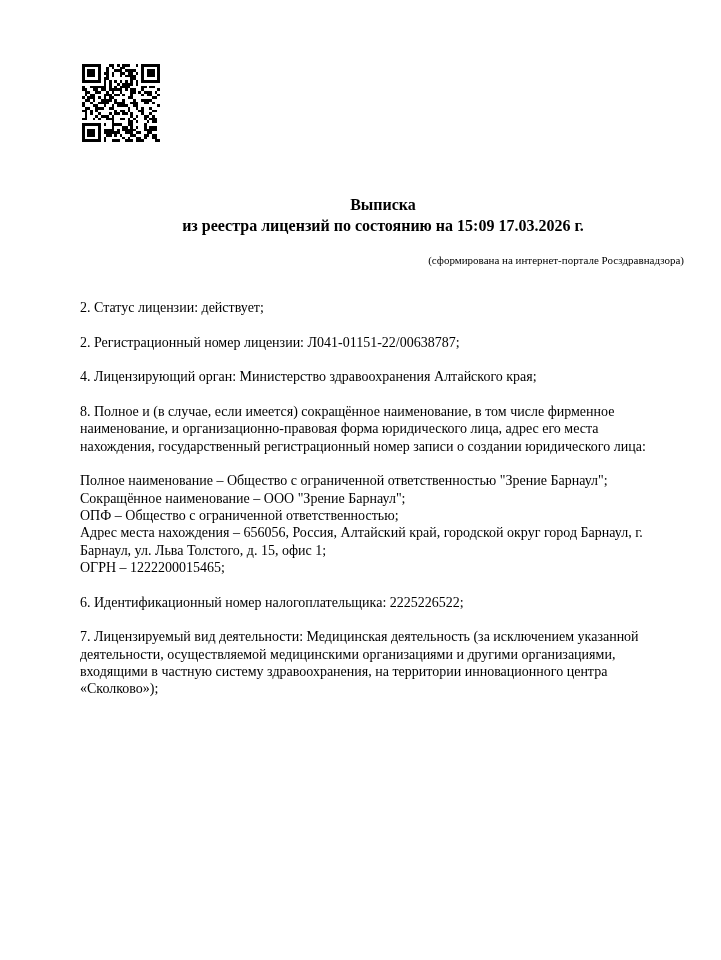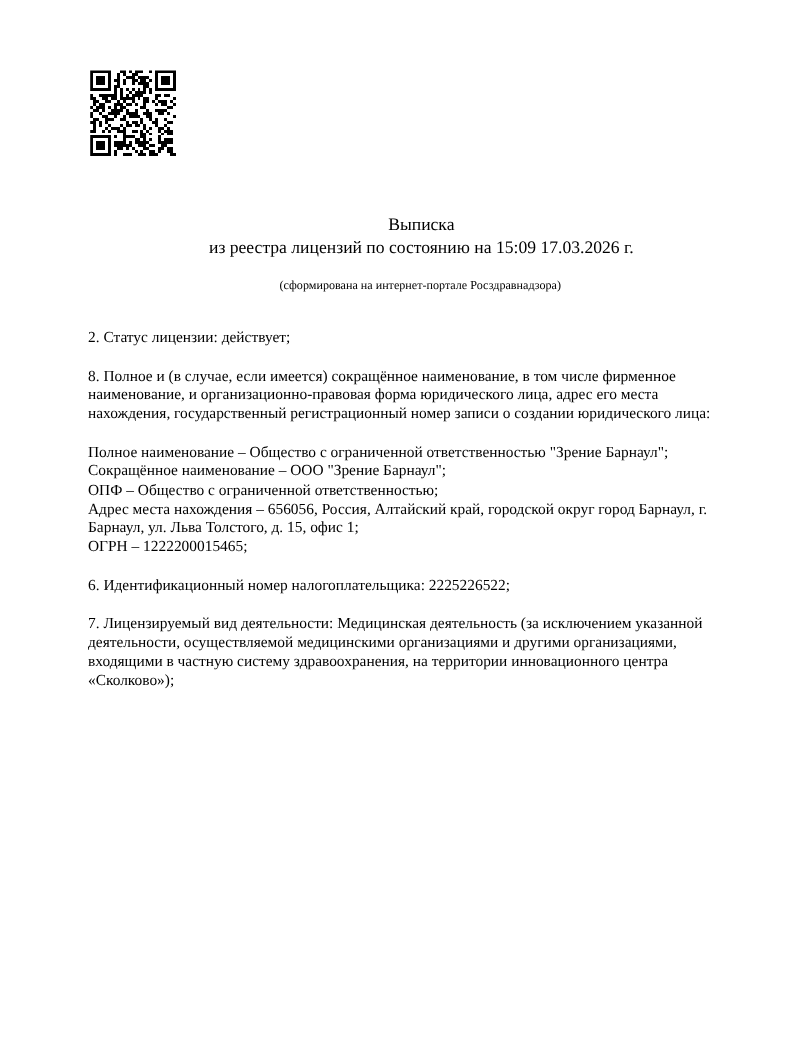--- a/index.html
+++ b/index.html
@@ -22,31 +22,31 @@
     top: 64px;
     width: 78px;
     height: 78px;
   }
   .title {
     position: absolute;
     left: 80px;
     top: 194px;
     width: 606px;
     text-align: center;
-    font-weight: normal;
+    font-weight: bold;
     font-size: 16px;
     line-height: 21px;
     white-space: pre-line;
   }
   .subtitle {
     position: absolute;
     left: 80px;
     top: 253px;
     width: 604px;
-    text-align: center;
+    text-align: right;
     font-size: 11px;
     line-height: 14px;
   }
   .doc-body {
     position: absolute;
     left: 80px;
     top: 299px;
     width: 612px;
     font-size: 14px;
     line-height: 17.3px;
@@ -473,20 +473,22 @@
       <rect x="28" y="28" width="1" height="1" fill="#000"></rect>
     </svg>
 
   <div class="title">Выписка
 из реестра лицензий по состоянию на 15:09 17.03.2026 г.</div>
 
   <div class="subtitle">(сформирована на интернет-портале Росздравнадзора)</div>
 
   <div class="doc-body">
     <p class="para">2. Статус лицензии: действует;</p>
+    <p class="para">2. Регистрационный номер лицензии: Л041-01151-22/00638787;</p>
+    <p class="para">4. Лицензирующий орган: Министерство здравоохранения Алтайского края;</p>
     <p class="para">8. Полное и (в случае, если имеется) сокращённое наименование, в том числе фирменное
 наименование, и организационно-правовая форма юридического лица, адрес его места
 нахождения, государственный регистрационный номер записи о создании юридического лица:</p>
     <p class="para">Полное наименование – Общество с ограниченной ответственностью "Зрение Барнаул";
 Сокращённое наименование – ООО "Зрение Барнаул";
 ОПФ – Общество с ограниченной ответственностью;
 Адрес места нахождения – 656056, Россия, Алтайский край, городской округ город Барнаул, г.
 Барнаул, ул. Льва Толстого, д. 15, офис 1;
 ОГРН – 1222200015465;</p>
     <p class="para">6. Идентификационный номер налогоплательщика: 2225226522;</p>

